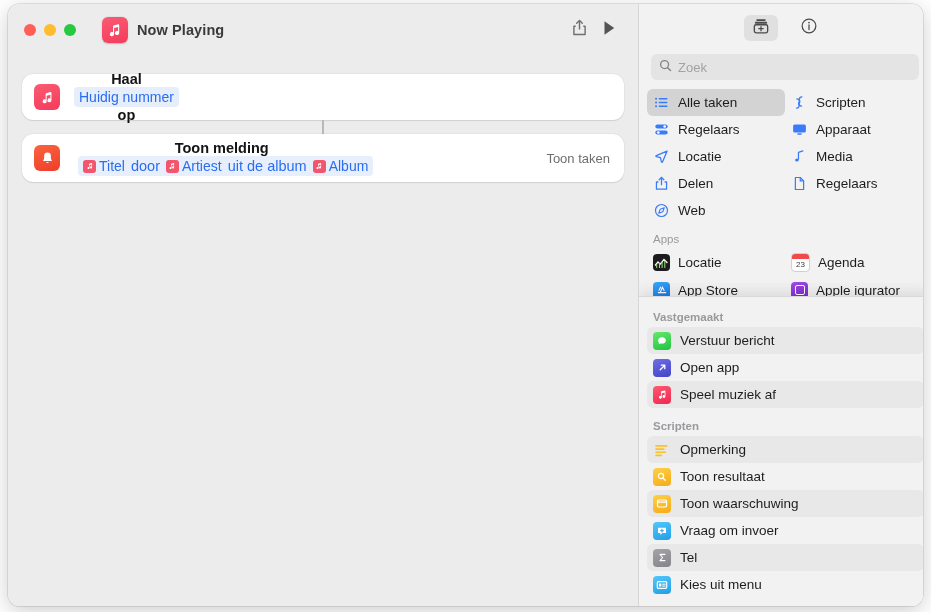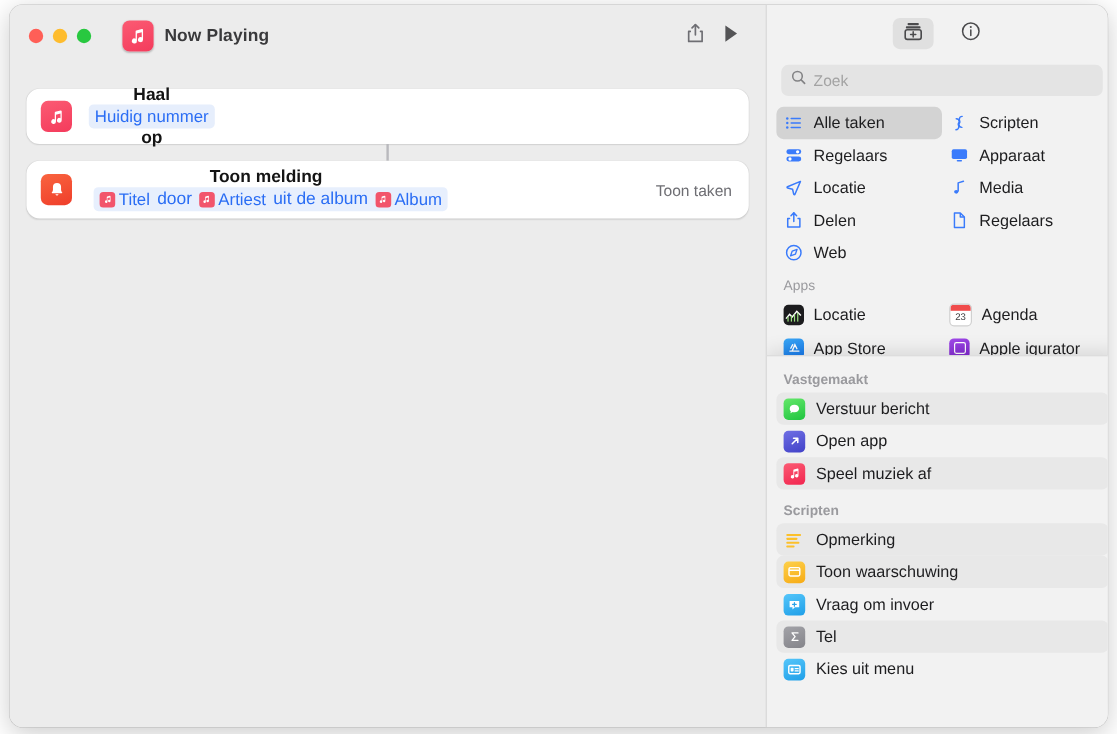--- a/index.html
+++ b/index.html
@@ -687,20 +687,29 @@
             <svg width="16" height="14" viewBox="0 0 16 14">
               <rect x="1.2" y="2" width="12.4" height="1.7" rx="0.85" fill="#fcc02a"></rect>
               <rect x="1.2" y="5.2" width="9.4" height="1.7" rx="0.85" fill="#fcc02a"></rect>
               <rect x="1.2" y="8.4" width="11" height="1.7" rx="0.85" fill="#fcc02a"></rect>
               <rect x="1.2" y="11.6" width="7" height="1.7" rx="0.85" fill="#fcc02a"></rect>
             </svg>
           </span>
           <span class="pop-label">Opmerking</span>
         </div>
 
+        <div class="pop-row">
+          <span class="pop-ic" style="background:linear-gradient(160deg,#fdd04a,#f7ab15);">
+            <svg width="12" height="12" viewBox="0 0 12 12">
+              <circle cx="5" cy="5" r="2.6" fill="none" stroke="#ffffff" stroke-width="1.2"></circle>
+              <path d="M7 7l2.2 2.2" stroke="#ffffff" stroke-width="1.3" stroke-linecap="round"></path>
+            </svg>
+          </span>
+          <span class="pop-label">Toon resultaat</span>
+        </div>
 
         <div class="pop-row alt">
           <span class="pop-ic" style="background:linear-gradient(160deg,#fdd04a,#f7ab15);">
             <svg width="12" height="11" viewBox="0 0 12 11">
               <rect x="1.5" y="2" width="9" height="7" rx="1.2" fill="none" stroke="#ffffff" stroke-width="1.2"></rect>
               <path d="M1.5 4.2h9" stroke="#ffffff" stroke-width="1.2"></path>
             </svg>
           </span>
           <span class="pop-label">Toon waarschuwing</span>
         </div>

